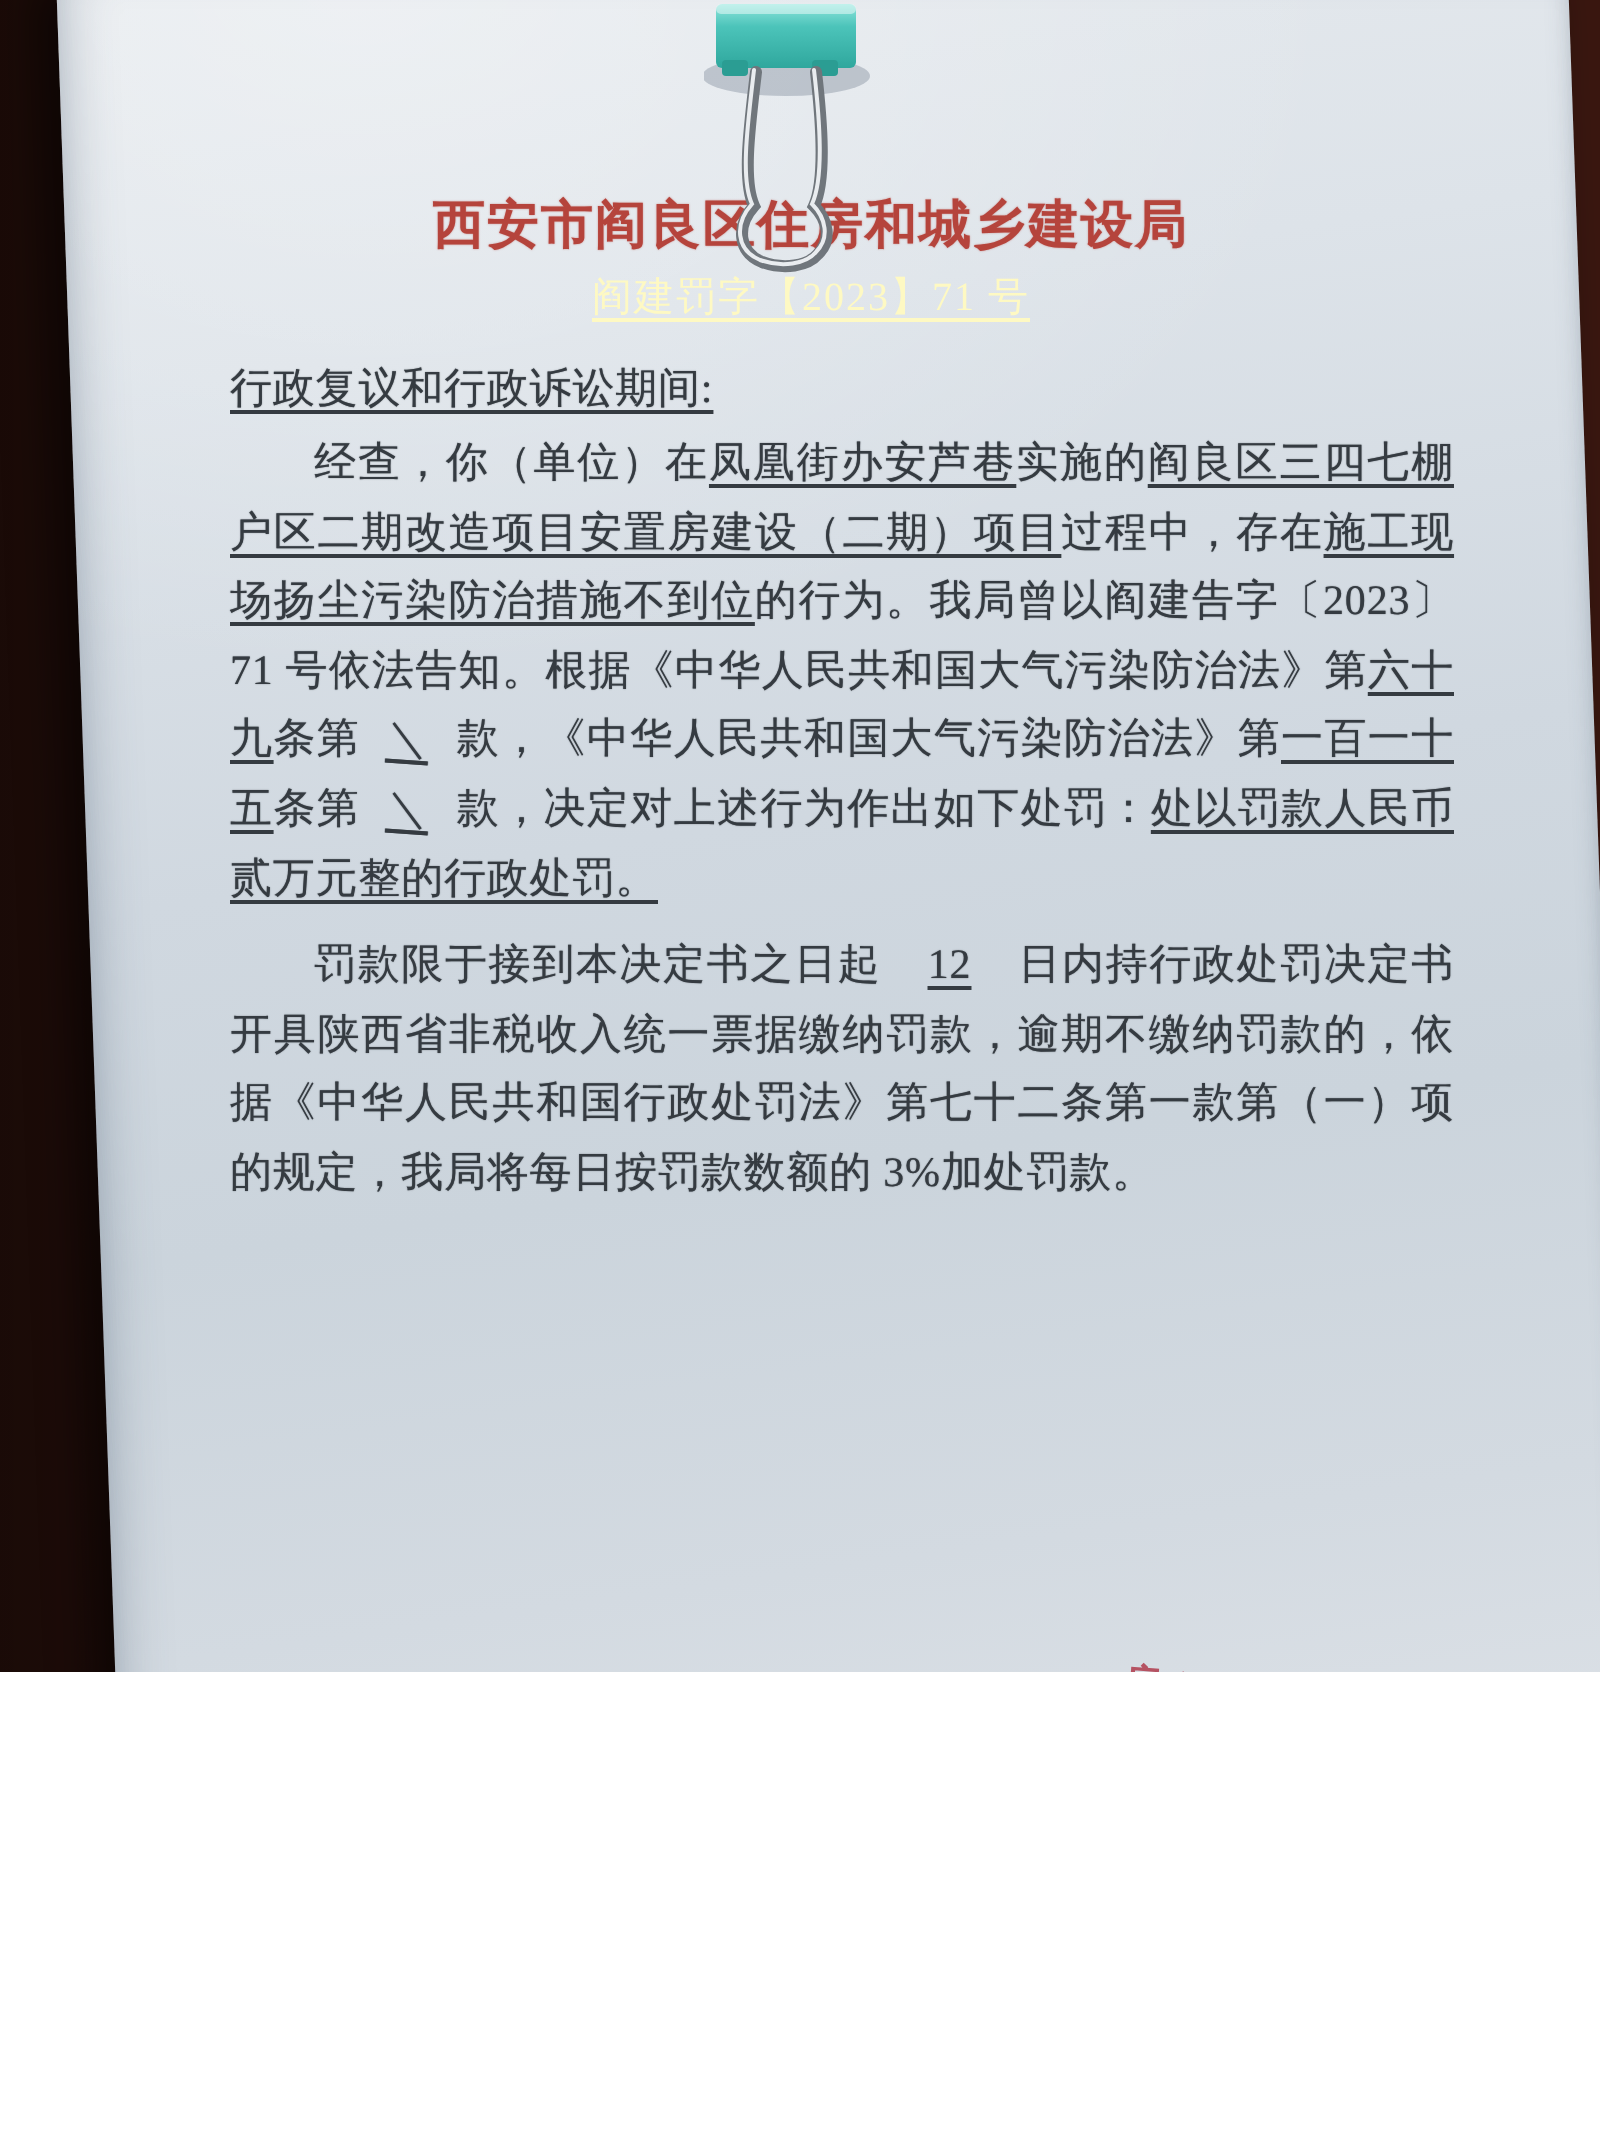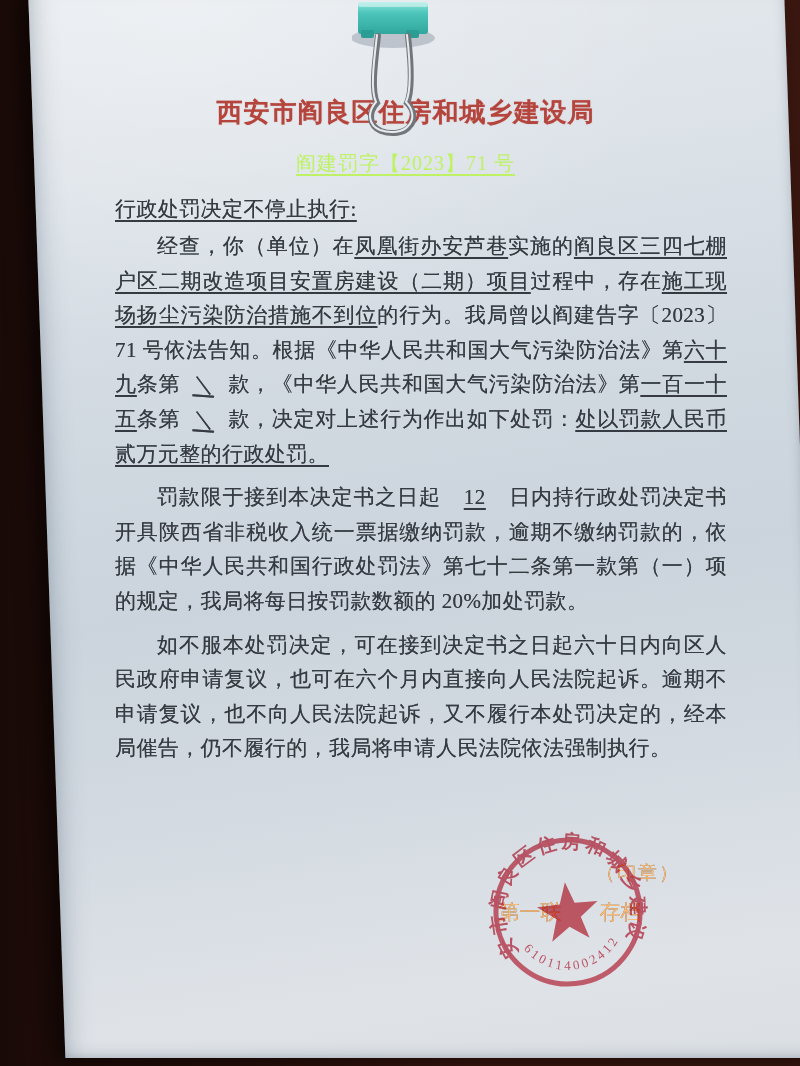--- a/index.html
+++ b/index.html
@@ -1,20 +1,20 @@
 <!DOCTYPE html>
 <html style="--title-red: #b5443c; --seal-red: #d45062; --ink: #353b41; --paper: #d5dce3; --wood-dark: #2b100a; --wood-light: #6b3c2a; --clip-teal: #4cc4ba;"><head>
 <meta charset="utf-8">
 <style>
   html,body{margin:0;padding:0;}
   body{width:800px;height:1066px;overflow:hidden;
        font-family:"Liberation Serif","DejaVu Serif",serif;}
 
   
-  .scene{position:relative;width:800px;height:1066px;overflow:hidden;
+  .scene{position:relative;width:800px;height:836px;overflow:hidden;
     background:
       repeating-linear-gradient(90deg, rgba(130,66,38,.22) 0 3px, rgba(30,10,5,.28) 3px 7px),
       linear-gradient(90deg,#170703 0%,#260d07 22%,#2e1009 46%,#4a2718 70%,#63old 80%,#6b3c2a 100%);
     background-color:#3a1710;}
   .scene::before{content:"";position:absolute;inset:0;
     background:linear-gradient(90deg, rgba(0,0,0,.55) 0%, rgba(0,0,0,.35) 30%, rgba(0,0,0,0) 60%);}
 
   
   .paper{position:absolute;left:28px;top:-12px;width:756px;height:1070px;
     transform:skewX(2deg);transform-origin:top left;
@@ -24,21 +24,21 @@
     box-shadow:-10px 4px 22px rgba(0,0,0,.55),
       inset 14px 0 26px -12px rgba(70,85,105,.35),
       inset -6px 0 14px -8px rgba(70,85,105,.28),
       inset 0 -8px 16px -10px rgba(70,85,105,.3);}
 
   
   .content{position:absolute;left:28px;top:0;width:755px;height:1066px;color:var(--ink,#353b41);}
   .doc-header{padding-top:94px;text-align:center;}
   .title{font-size:26px;line-height:37px;font-weight:700;letter-spacing:1px;
     color:var(--title-red,#b5443c);text-shadow:0 0 1px rgba(181,68,60,.55);}
-  .doc-no{margin-top:19px;font-size:20px;letter-spacing:1px;color:#bef264;}
+  .doc-no{margin-top:4px;font-size:20px;letter-spacing:1px;color:#fef9c3;}
   .text-col{margin:14px 56px 0 87px;font-size:21px;letter-spacing:.4px;
     text-shadow:0 0 .6px rgba(53,59,65,.8);}
   .addressee{line-height:36px;}
   .para{margin:9px 0 0 0;text-indent:2em;line-height:34.6px;text-align:justify;}
   .para:first-of-type{margin-top:2px;}
   .u{text-decoration:underline;text-underline-offset:4px;text-decoration-thickness:1.5px;}
   .blank{display:inline-block;min-width:48px;text-align:center;text-indent:0;}
   .blank-wide{min-width:68px;}
   .hw{transform:rotate(4deg);display:inline-block;}
   .fill{display:inline-block;width:60px;text-indent:0;}
@@ -63,25 +63,24 @@
   <div class="paper"></div>
 
   <div class="content">
 
     <div class="doc-header">
       <div class="title">西安市阎良区住房和城乡建设局</div>
       <div class="doc-no"><span class="u">阎建罚字【2023】71 号</span></div>
     </div>
 
     <div class="text-col">
-      <div class="addressee"><span class="u">行政处罚决定不停止执行:</span></div>
+      <div class="addressee"><span class="u">行政复议和行政诉讼期间:</span></div>
       <div id="paragraphs">
           <p class="para"><span>经查，你（单位）在</span><span class="u">凤凰街办安芦巷</span><span>实施的</span><span class="u">阎良区三四七棚户区二期改造项目安置房建设（二期）项目</span><span>过程中，存在</span><span class="u">施工现场扬尘污染防治措施不到位</span><span>的行为。我局曾以阎建告字〔2023〕71 号依法告知。根据《中华人民共和国大气污染防治法》第</span><span class="u">六十九</span><span>条第</span><span class="u blank hw">＼</span><span>款，《中华人民共和国大气污染防治法》第</span><span class="u">一百一十五</span><span>条第</span><span class="u blank hw">＼</span><span>款，决定对上述行为作出如下处罚：</span><span class="u">处以罚款人民币贰万元整的行政处罚。</span><span class="u fill"></span></p>
-          <p class="para"><span>罚款限于接到本决定书之日起</span><span class="u blank blank-wide">12</span><span>日内持行政处罚决定书开具陕西省非税收入统一票据缴纳罚款，逾期不缴纳罚款的，依据《中华人民共和国行政处罚法》第七十二条第一款第（一）项的规定，我局将每日按罚款数额的 20%加处罚款。</span></p>
-          <p class="para"><span>如不服本处罚决定，可在接到决定书之日起六十日内向区人民政府申请复议，也可在六个月内直接向人民法院起诉。逾期不申请复议，也不向人民法院起诉，又不履行本处罚决定的，经本局催告，仍不履行的，我局将申请人民法院依法强制执行。</span></p>
+          <p class="para"><span>罚款限于接到本决定书之日起</span><span class="u blank blank-wide">12</span><span>日内持行政处罚决定书开具陕西省非税收入统一票据缴纳罚款，逾期不缴纳罚款的，依据《中华人民共和国行政处罚法》第七十二条第一款第（一）项的规定，我局将每日按罚款数额的 3%加处罚款。</span></p>
         </div>
     </div>
 
     <div class="seal-black">
       <div class="s1">（印章）</div>
       <div class="s3">
         <span>第一联</span>
         <span>存档</span>
       </div>
     </div>

